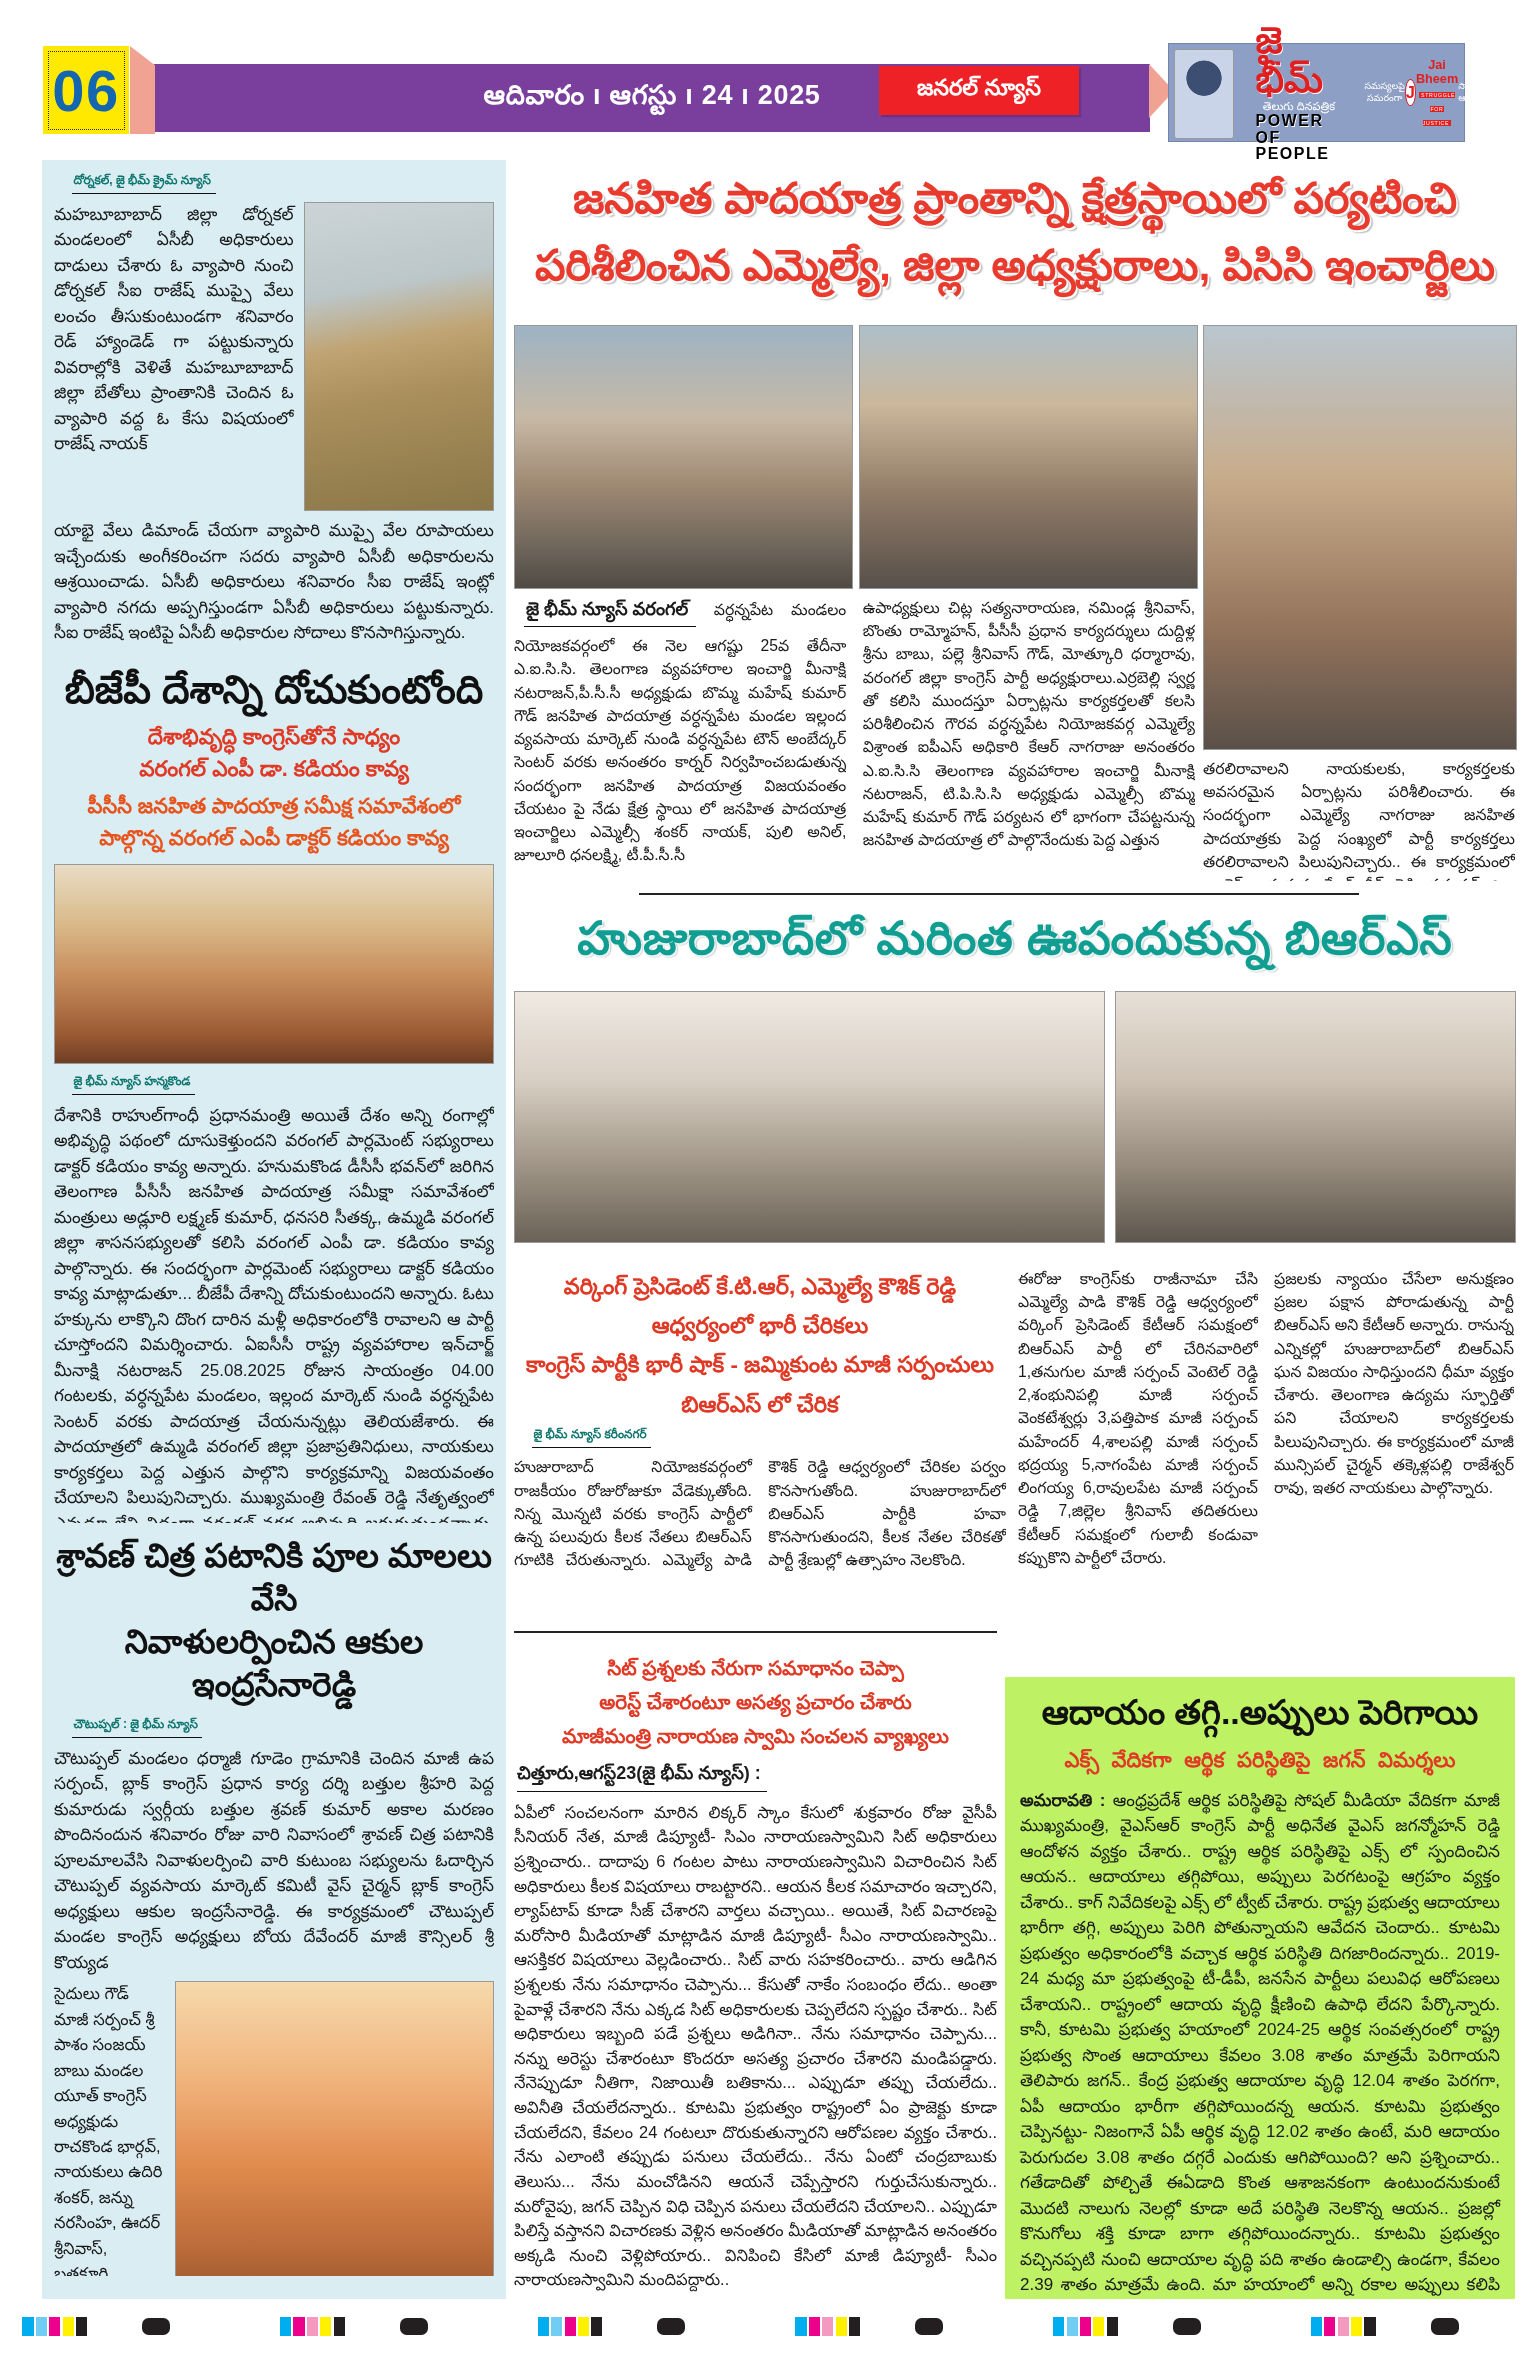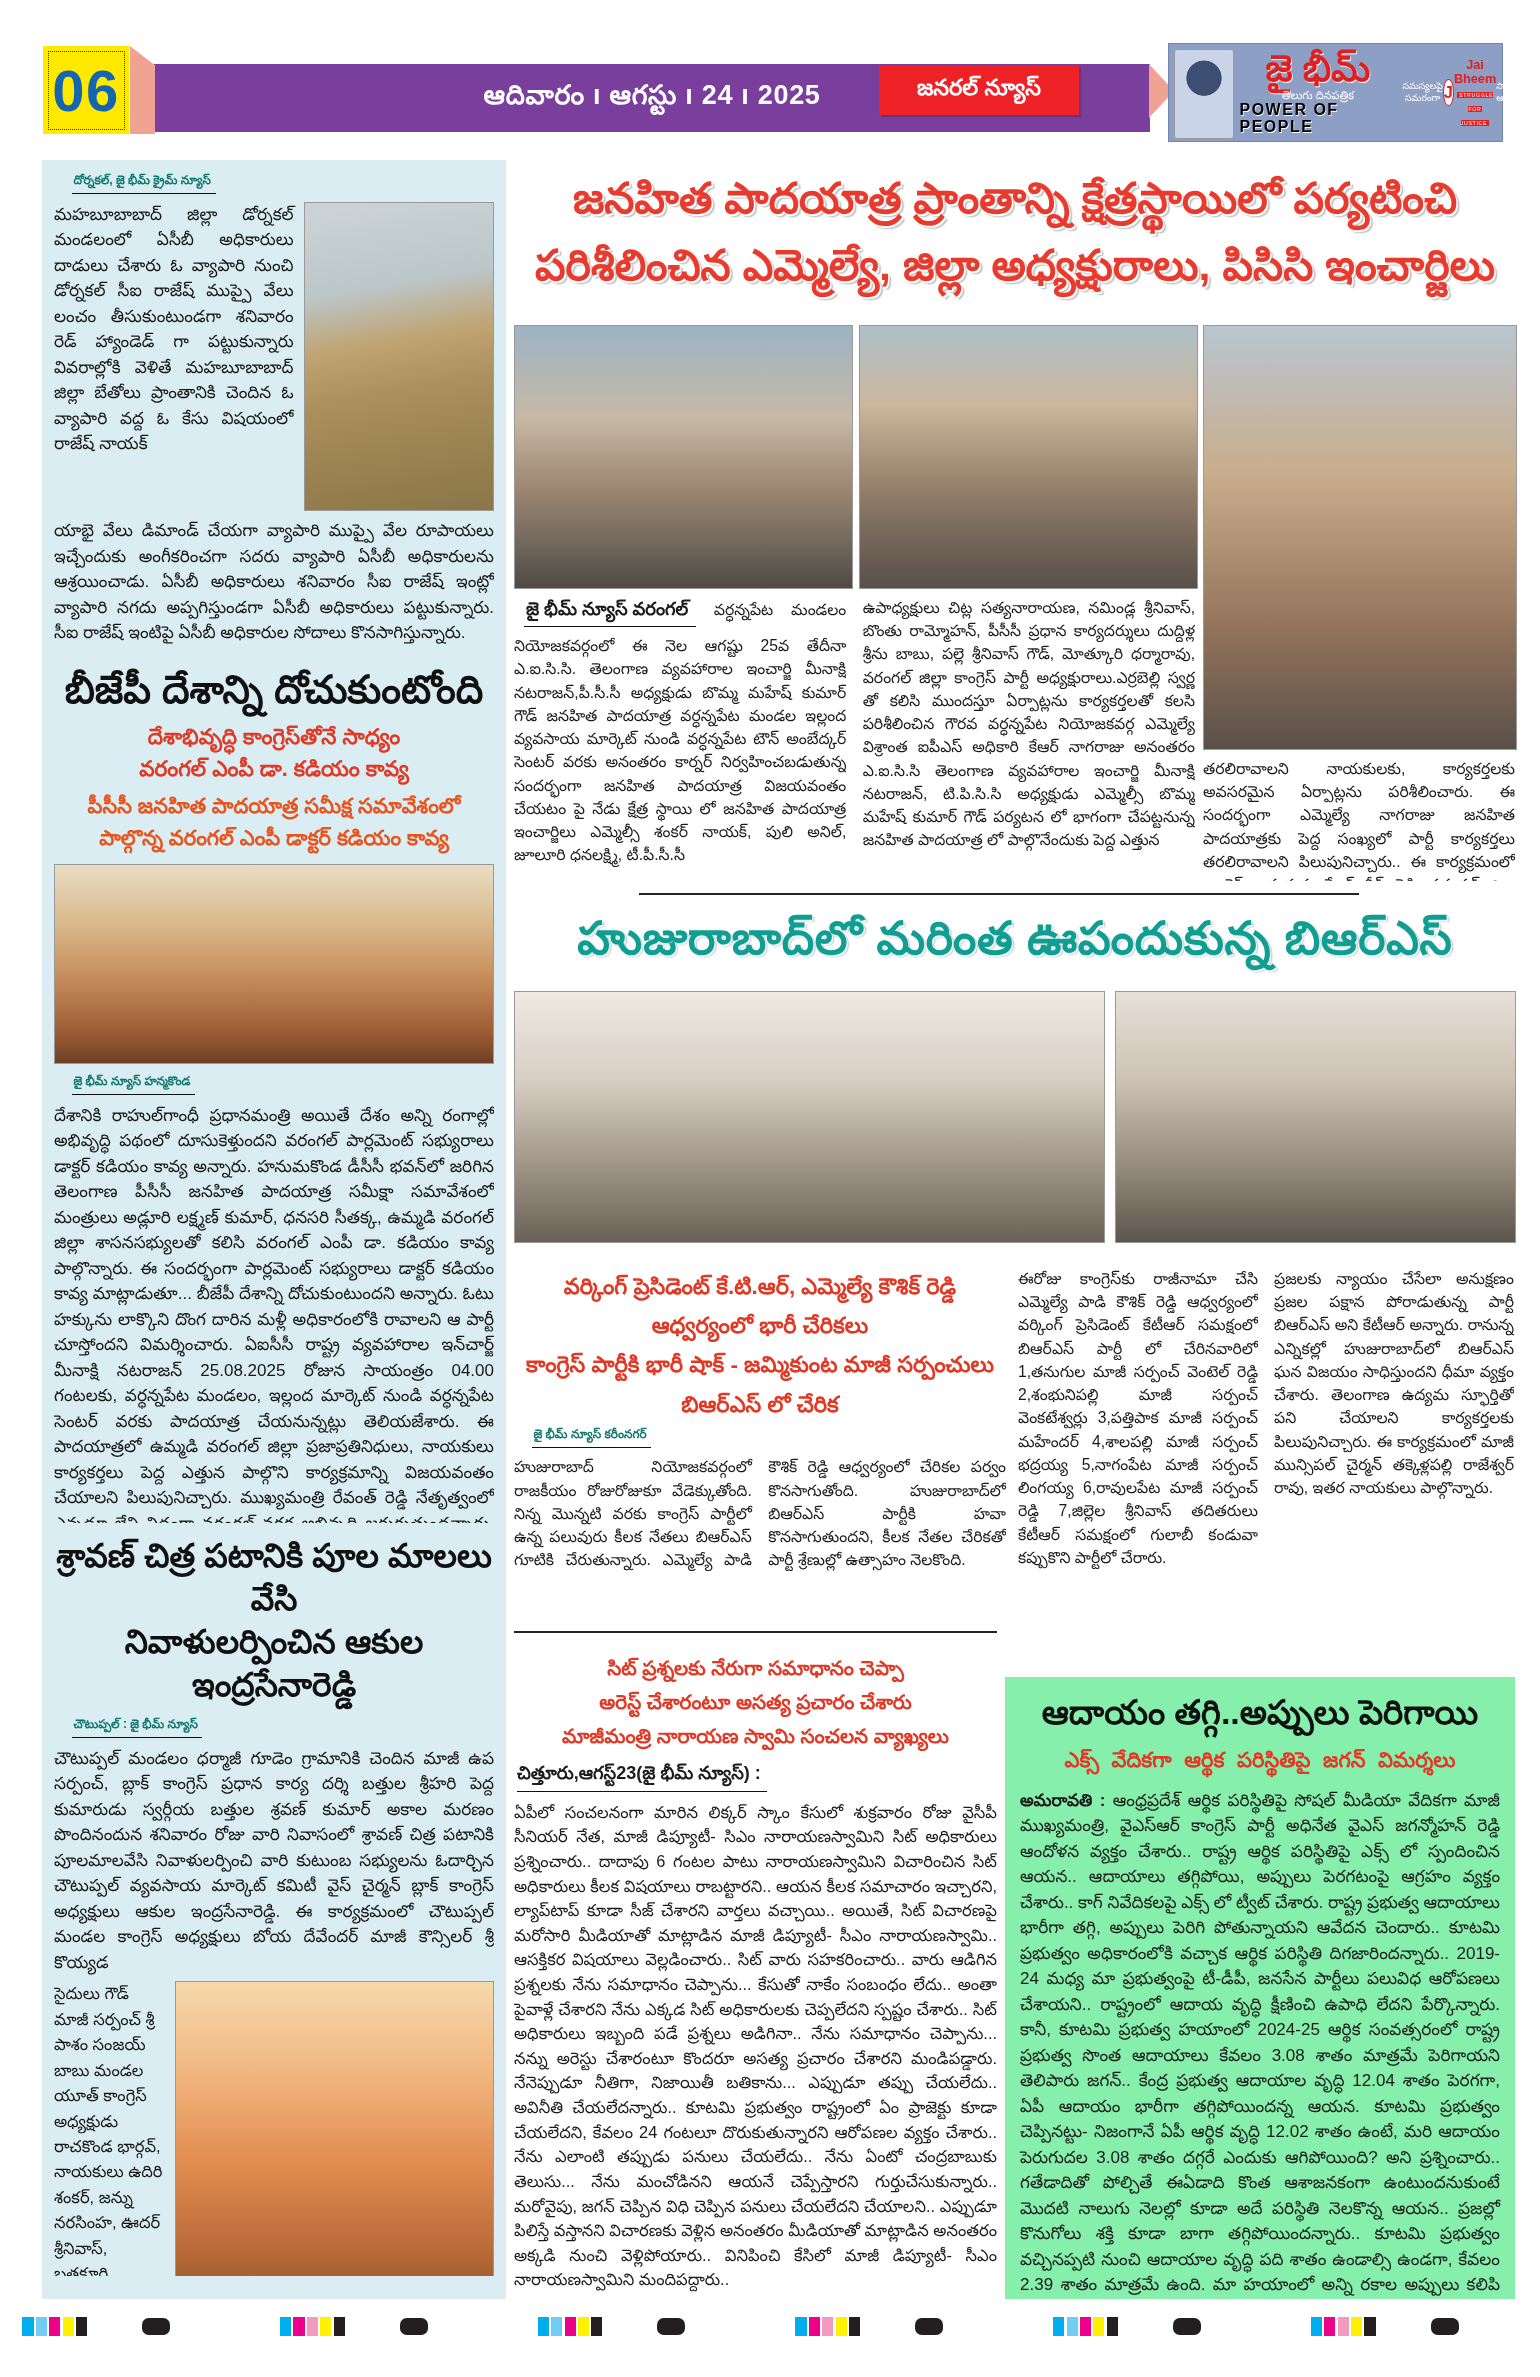--- a/index.html
+++ b/index.html
@@ -14,22 +14,22 @@
   .pgnum-shadow{position:absolute;left:130px;top:46px;width:25px;height:88px;background:#f1a393;z-index:2;
     clip-path:polygon(0 0,100% 22%,100% 100%,0 100%);}
   .date-strip{position:absolute;left:154px;top:64px;width:996px;height:68px;background:#7a3e9d;z-index:1;
     display:flex;align-items:center;justify-content:center;}
   .date-strip .txt{color:#fff;font-size:27px;font-weight:bold;letter-spacing:0.7px;}
   .strip-arrow{position:absolute;left:1149px;top:64px;width:0;height:0;z-index:1;
     border-top:27.6px solid transparent;border-bottom:27.6px solid transparent;border-left:25px solid #f1a393;}
   .section-box{position:absolute;left:879px;top:66px;width:200px;height:49px;background:#ee2226;z-index:4;
     display:flex;align-items:center;justify-content:center;box-shadow:2.2px 2.2px 0 rgba(0,0,0,.15);}
   .section-box .txt{color:#fff;font-size:22.4px;font-weight:bold;}
-  .masthead{position:absolute;left:1168px;top:43px;width:335px;height:99px;background:#8e9fc5;z-index:3;
-    display:flex;align-items:stretch;padding:4.5px;box-sizing:border-box;gap:6px;border:0.7px solid #7485ac;}
+  .masthead{position:absolute;left:1168px;top:43px;width:297px;height:99px;background:#8e9fc5;z-index:3;
+    display:flex;align-items:stretch;padding:4.5px;box-sizing:border-box;gap:22px;border:0.7px solid #7485ac;}
   .mh-portrait{width:58px;height:100%;border-radius:3px;
     background:radial-gradient(circle at 50% 32%,#3c4f73 0 26%,#c9d4e8 27% 100%);
     background-color:#dde4f0;border:0.7px solid #6b7ba3;}
   .mh-center{flex:1;display:flex;flex-direction:column;align-items:center;justify-content:center;line-height:1.05;}
   .mh-title{color:#e02020;font-size:37px;font-weight:bold;text-shadow:0.7px 0.7px 0 #fff;}
   .mh-sub{color:#ffffff;font-size:11.2px;margin-top:1.5px;}
   .mh-tag{color:#000000;font-size:16px;font-weight:bold;letter-spacing:1.5px;text-shadow:0.7px 0.7px 0 #fff;}
   .mh-right{width:95px;display:flex;flex-direction:row;align-items:center;justify-content:space-between;padding:1.5px 0;}
   .mh-slogan{color:#fff;font-size:9.3px;text-align:center;}
   .mh-logo{width:25px;height:25px;border-radius:50%;background:#fff;display:flex;align-items:center;justify-content:center;
@@ -91,21 +91,21 @@
   .brscol3{position:absolute;left:1274px;top:1267px;width:240px;height:350px;overflow:hidden;}
   
   .sitart{position:absolute;left:514px;top:1631px;width:483px;height:669px;overflow:hidden;
     border-top:2.2px solid #222;padding-top:10.4px;box-sizing:border-box;}
   .sitH{font-size:31px;font-weight:bold;text-align:center;color:#111;line-height:1.2;}
   .sitSub{font-size:20px;font-weight:bold;color:#e03a26;text-align:center;line-height:1.7;margin-top:7.5px;}
   .sitDate{font-size:18px;font-weight:bold;border-bottom:1.5px solid #111;display:inline-block;
     padding:0 6px 3px 0;margin:10.4px 0 7.5px 3px;}
   .sitBody{font-size:16.4px;line-height:1.5;text-align:justify;color:#1a1a1a;}
   
-  .jaganart{position:absolute;left:1005px;top:1677px;width:510px;height:622px;background:#86efac;
+  .jaganart{position:absolute;left:1005px;top:1677px;width:510px;height:622px;background:#bef264;
     box-sizing:border-box;padding:16.4px 15px;overflow:hidden;}
   .jgH{font-size:34px;font-weight:bold;text-align:center;color:#111;}
   .jgSub{font-size:21px;font-weight:bold;color:#e03a26;text-align:center;margin:9px 0 10.4px;font-family:Liberation Mono, monospace;}
   .jgBody{font-size:17px;line-height:1.5;text-align:justify;color:#1a1a1a;}
   .jgBody .dl{font-weight:bold;}
   
   .marksrow{position:absolute;left:22.4px;top:2316px;width:1496px;height:21px;display:flex;align-items:center;overflow:hidden;}
   .mark-group{display:flex;gap:2.2px;margin-right:55px;}
   .mark-sq{width:11.2px;height:19.4px;}
   .mark-pill{width:28px;height:16.4px;background:#231f20;border-radius:6.7px;margin-right:110px;flex:0 0 28px;}

